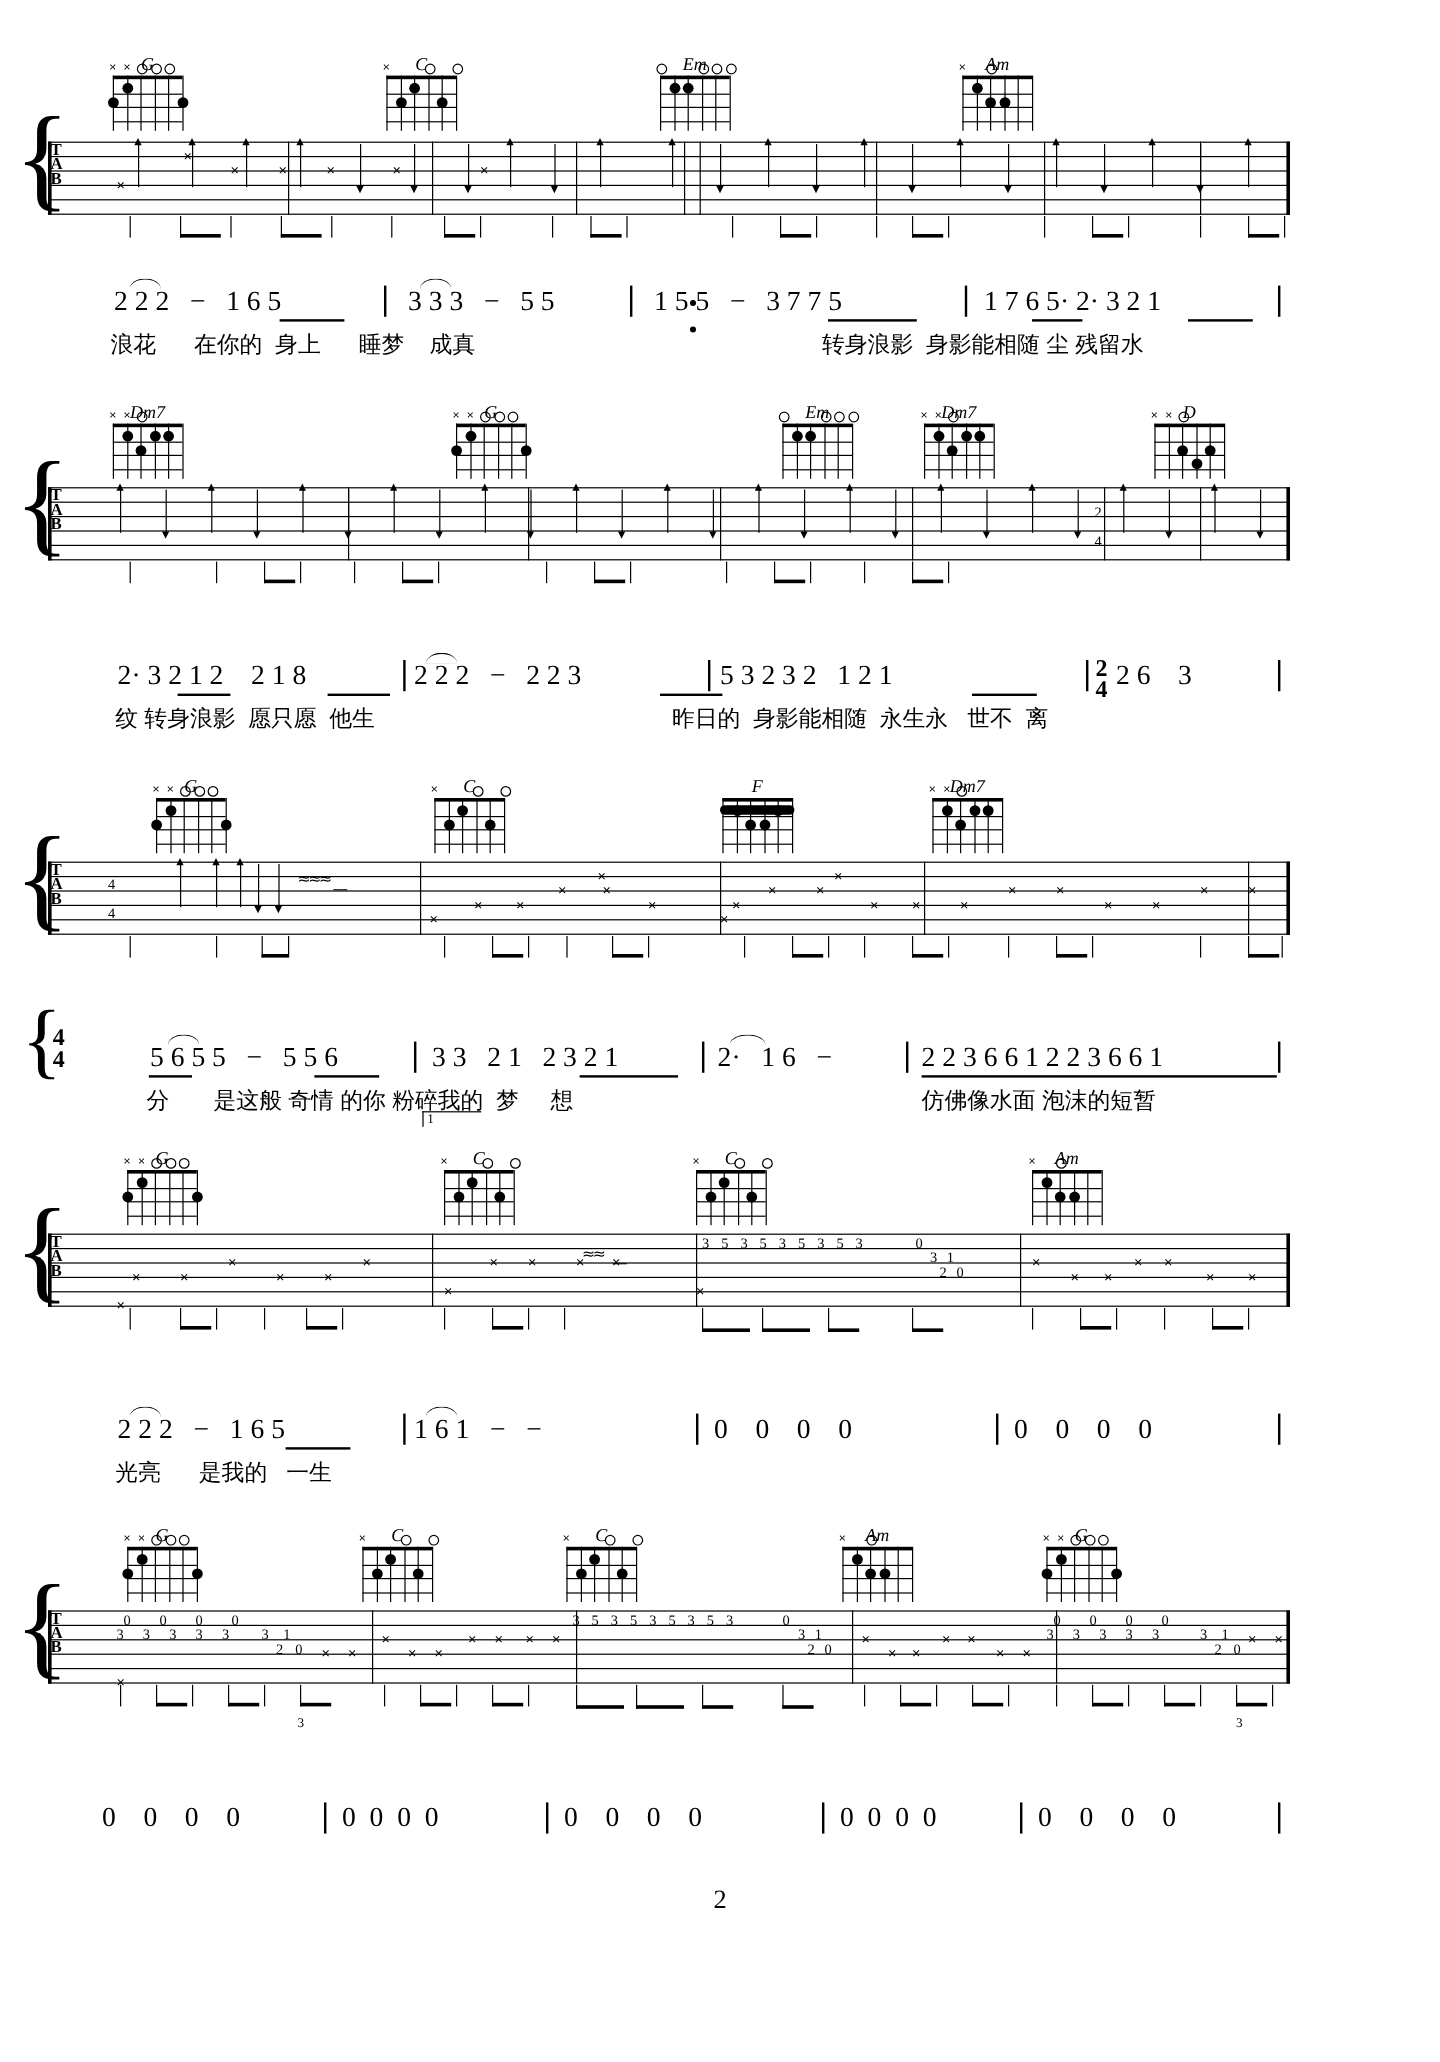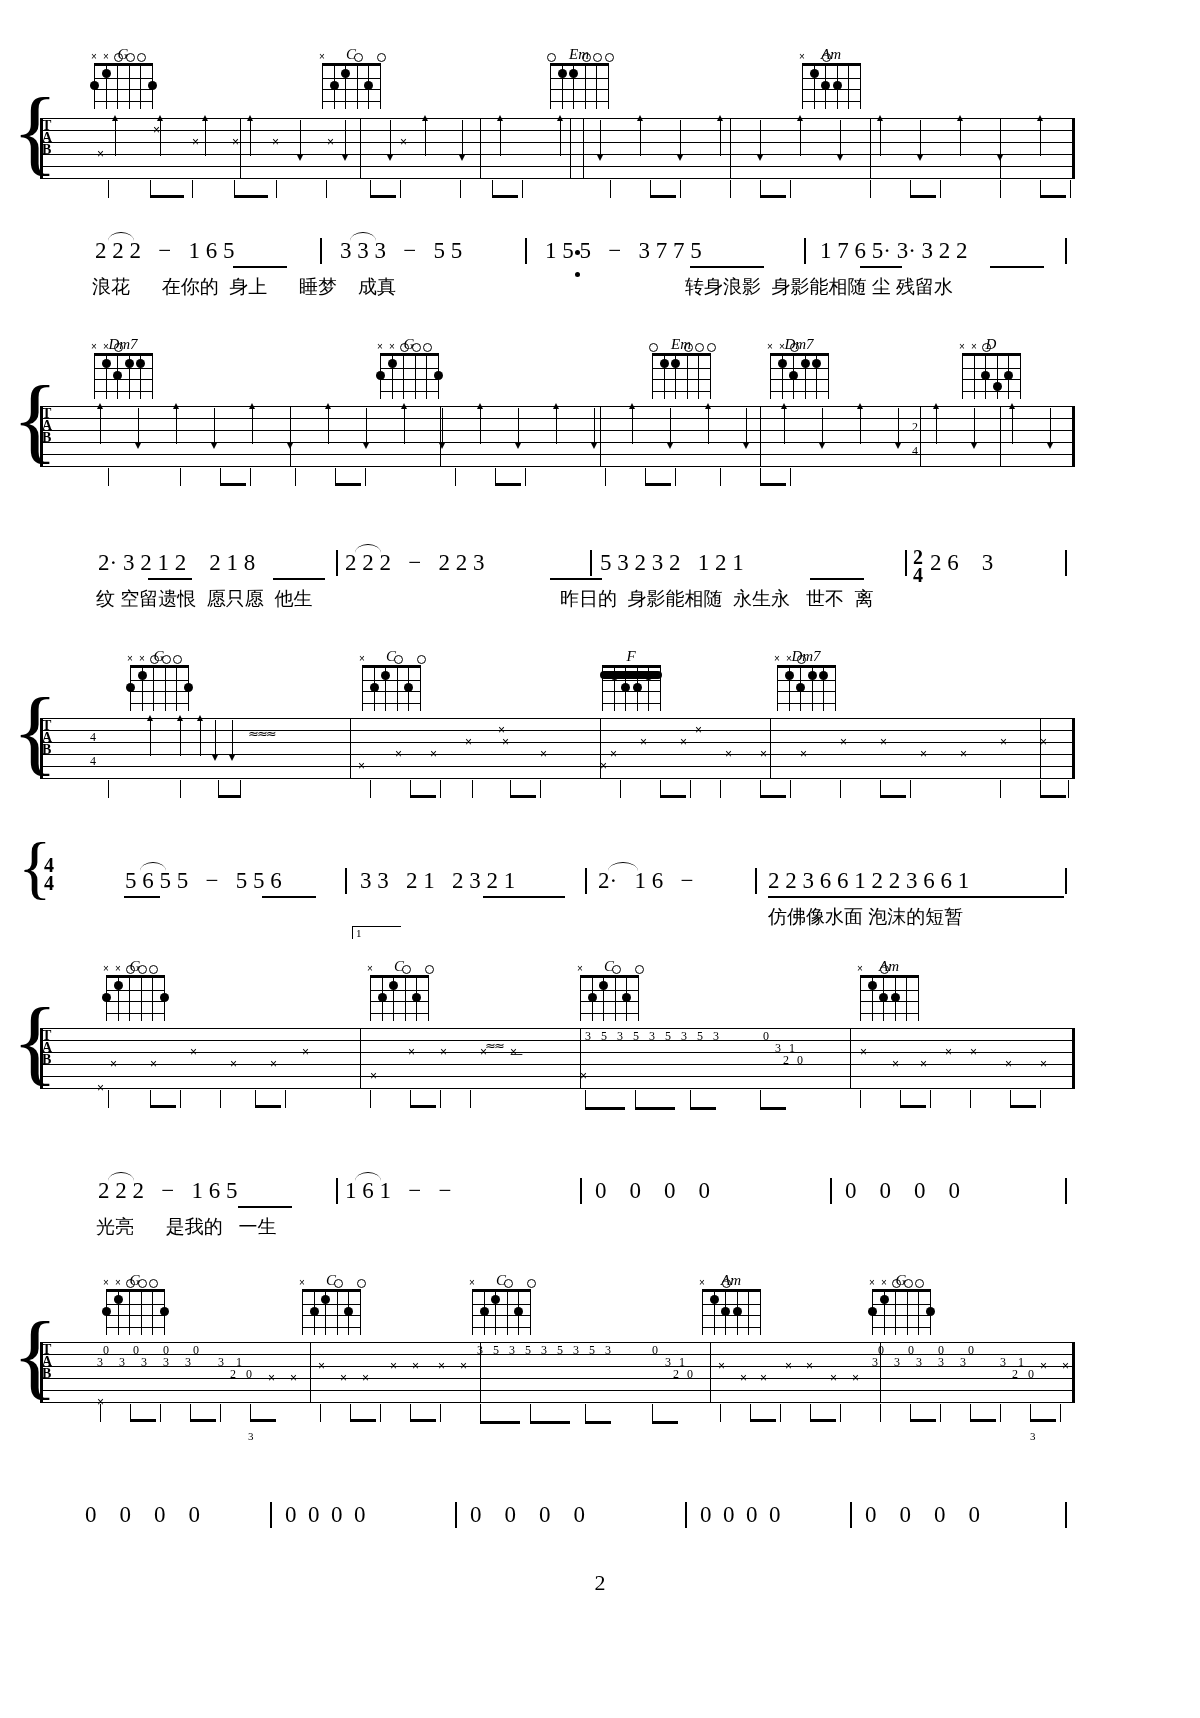--- a/index.html
+++ b/index.html
@@ -425,21 +425,21 @@
       <div class="beam" style="left:1000px;top:77px;width:26px;"></div>
       <div class="stem" style="left:1030px;top:62px;height:18px;"></div>
       <div class="repeatdots" style="left:535px;top:132px;width:10px;height:40px;">
         <i style="left:0;top:0;"></i>
         <i style="left:0;top:22px;"></i>
       </div>
     </div>
     <div class="numrow" style="left:95px;top:238px;">2 2 2   −   1 6 5</div>
     <div class="numrow" style="left:340px;top:238px;">3 3 3   −   5 5</div>
     <div class="numrow" style="left:545px;top:238px;">1 5 5   −   3 7 7 5</div>
-    <div class="numrow" style="left:820px;top:238px;">1 7 6 5· 3· 3 2 2</div>
+    <div class="numrow" style="left:820px;top:238px;">1 7 6 5· 2· 3 2 1</div>
     <div class="lyricrow" style="left:92px;top:274px;">浪花      在你的  身上      睡梦    成真</div>
     <div class="lyricrow" style="left:685px;top:274px;">转身浪影  身影能相随 尘 残留水</div>
     <div class="barline-num" style="left:320px;top:238px;height:26px;"></div>
     <div class="barline-num" style="left:525px;top:238px;height:26px;"></div>
     <div class="barline-num" style="left:804px;top:238px;height:26px;"></div>
     <div class="barline-num" style="left:1065px;top:238px;height:26px;"></div>
     <div class="slur" style="left:108px;top:232px;width:26px;"></div>
     <div class="slur" style="left:350px;top:232px;width:26px;"></div>
     <div class="underline1" style="left:233px;top:266px;width:54px;"></div>
     <div class="underline1" style="left:690px;top:266px;width:74px;"></div>
@@ -620,21 +620,21 @@
       <div class="stem" style="left:720px;top:62px;height:18px;"></div>
       <div class="beam" style="left:720px;top:77px;width:26px;"></div>
       <div class="stem" style="left:750px;top:62px;height:18px;"></div>
       <div class="fnum" style="left:872px;top:16px;">2</div>
       <div class="fnum" style="left:872px;top:40px;">4</div>
     </div>
     <div class="numrow" style="left:98px;top:550px;">2· 3 2 1 2    2 1 8</div>
     <div class="numrow" style="left:345px;top:550px;">2 2 2   −   2 2 3</div>
     <div class="numrow" style="left:600px;top:550px;">5 3 2 3 2   1 2 1</div>
     <div class="numrow" style="left:930px;top:550px;">2 6    3</div>
-    <div class="lyricrow" style="left:96px;top:586px;">纹 空留遗恨  愿只愿  他生</div>
+    <div class="lyricrow" style="left:96px;top:586px;">纹 转身浪影  愿只愿  他生</div>
     <div class="lyricrow" style="left:560px;top:586px;">昨日的  身影能相随  永生永   世不  离</div>
     <div class="barline-num" style="left:336px;top:550px;height:26px;"></div>
     <div class="barline-num" style="left:590px;top:550px;height:26px;"></div>
     <div class="barline-num" style="left:905px;top:550px;height:26px;"></div>
     <div class="barline-num" style="left:1065px;top:550px;height:26px;"></div>
     <div class="slur" style="left:355px;top:544px;width:26px;"></div>
     <div class="timesig" style="left:908px;top:548px;width:20px;">2</div>
     <div class="timesig" style="left:908px;top:566px;width:20px;">4</div>
     <div class="underline1" style="left:148px;top:578px;width:44px;"></div>
     <div class="underline1" style="left:273px;top:578px;width:52px;"></div>
@@ -803,20 +803,21 @@
       <div class="beam" style="left:1000px;top:77px;width:26px;"></div>
       <div class="stem" style="left:1028px;top:62px;height:18px;"></div>
     </div>
     <div class="timesig" style="left:38px;top:856px;width:22px;">4</div>
     <div class="timesig" style="left:38px;top:874px;width:22px;">4</div>
     <div class="leftbrace" style="left:18px;top:842px;font-size:70px;line-height:52px;">{</div>
     <div class="numrow" style="left:125px;top:868px;">5 6 5 5   −   5 5 6</div>
     <div class="numrow" style="left:360px;top:868px;">3 3   2 1   2 3 2 1</div>
     <div class="numrow" style="left:598px;top:868px;">2·   1 6   −</div>
     <div class="numrow" style="left:768px;top:868px;">2 2 3 6 6 1 2 2 3 6 6 1</div>
+    <div class="lyricrow" style="left:122px;top:904px;">分       是这般 奇情 的你 粉碎我的  梦     想</div>
     <div class="lyricrow" style="left:768px;top:904px;">仿佛像水面 泡沫的短暂</div>
     <div class="barline-num" style="left:345px;top:868px;height:26px;"></div>
     <div class="barline-num" style="left:585px;top:868px;height:26px;"></div>
     <div class="barline-num" style="left:755px;top:868px;height:26px;"></div>
     <div class="barline-num" style="left:1065px;top:868px;height:26px;"></div>
     <div class="slur" style="left:140px;top:862px;width:26px;"></div>
     <div class="slur" style="left:608px;top:862px;width:30px;"></div>
     <div class="underline1" style="left:124px;top:896px;width:36px;"></div>
     <div class="underline1" style="left:262px;top:896px;width:54px;"></div>
     <div class="underline1" style="left:483px;top:896px;width:82px;"></div>

